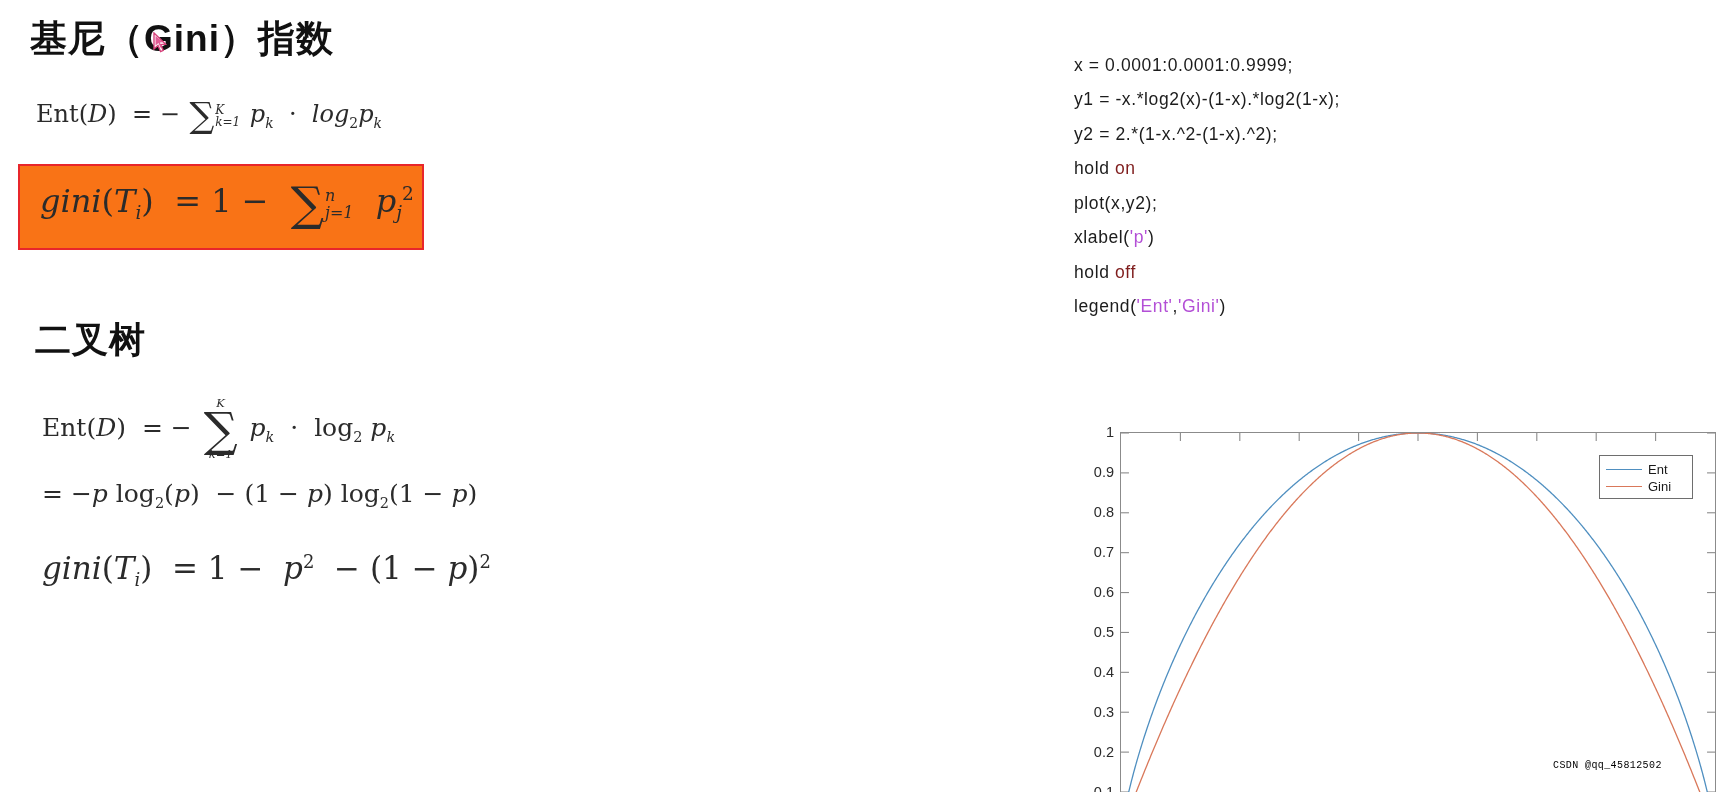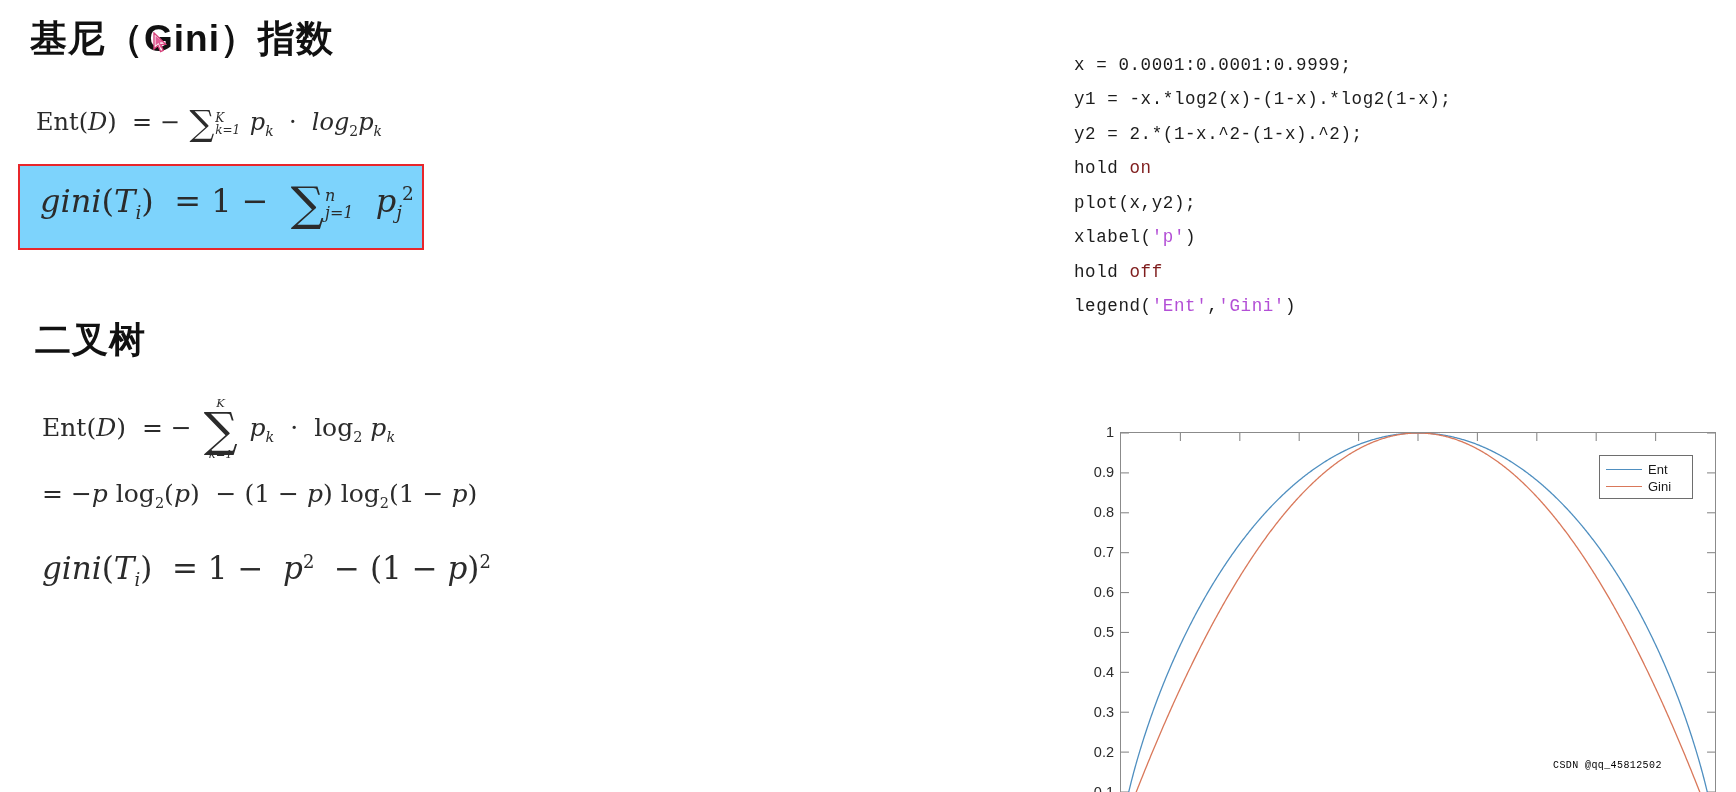--- a/index.html
+++ b/index.html
@@ -126,33 +126,33 @@
     display: block;
     font-size: 0.46em;
     font-style: italic;
     line-height: 1;
     margin-top: -2px;
   }
 
   #ent-formula-1 {
     position: absolute;
     left: 36px;
-    top: 108px;
+    top: 100px;
     font-size: 24px;
   }
 
   #gini-box {
     position: absolute;
     left: 18px;
     top: 164px;
     width: 406px;
     height: 86px;
     border: 2px solid #e8262b;
     box-sizing: border-box;
-    background: #7dd3fc;
+    background: #f97316;
   }
   #gini-formula-boxed {
     position: absolute;
     left: 20px;
     top: 16px;
     font-size: 32px;
   }
 
   #ent-formula-2 {
     position: absolute;
@@ -184,21 +184,21 @@
     left: 1040px;
     top: 0;
     width: 696px;
     height: 792px;
   }
 
   #code-block {
     position: absolute;
     left: 34px;
     top: 30px;
-    font-family: Liberation Mono, monospace;
+    font-family: Liberation Sans, sans-serif;
     font-size: 17.5px;
     line-height: 34.5px;
     color: #1c1c1c;
     letter-spacing: 0.6px;
     white-space: nowrap;
   }
   #code-block .code-line { display: block; }
   .kw { color: #7f1d1d; }
   .str { color: #b34fd6; }
 

